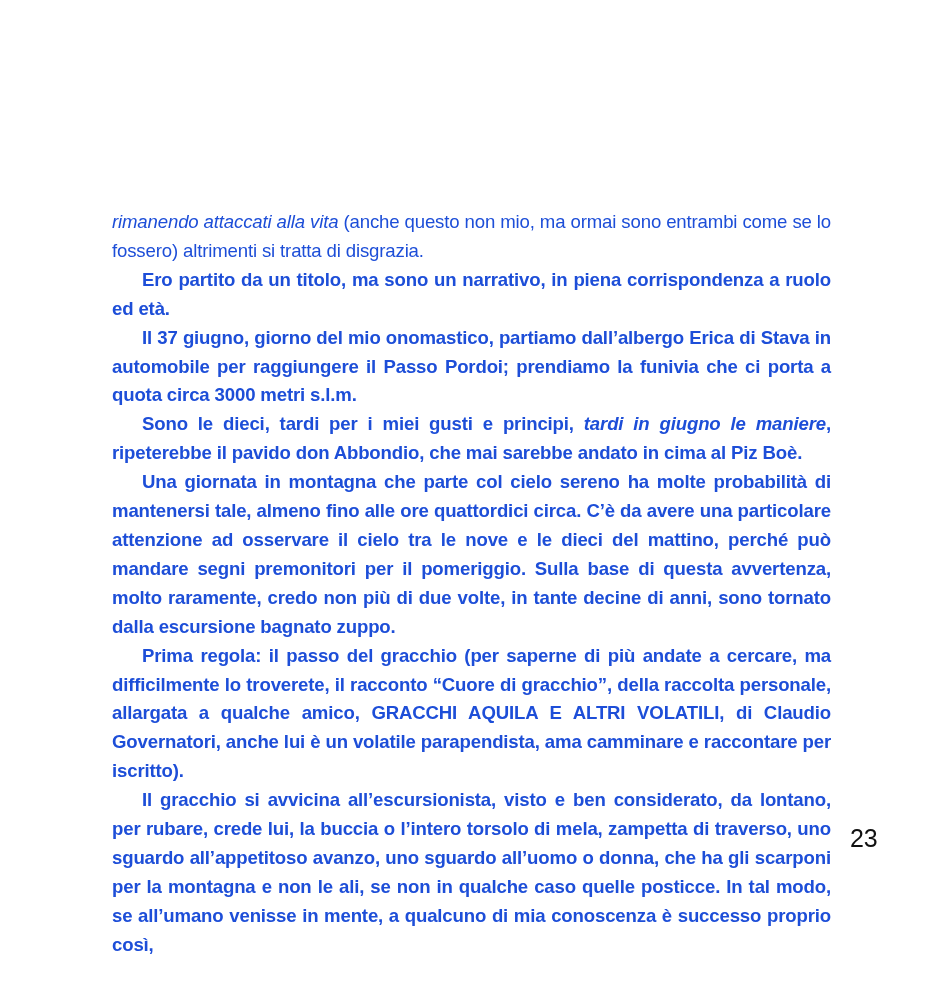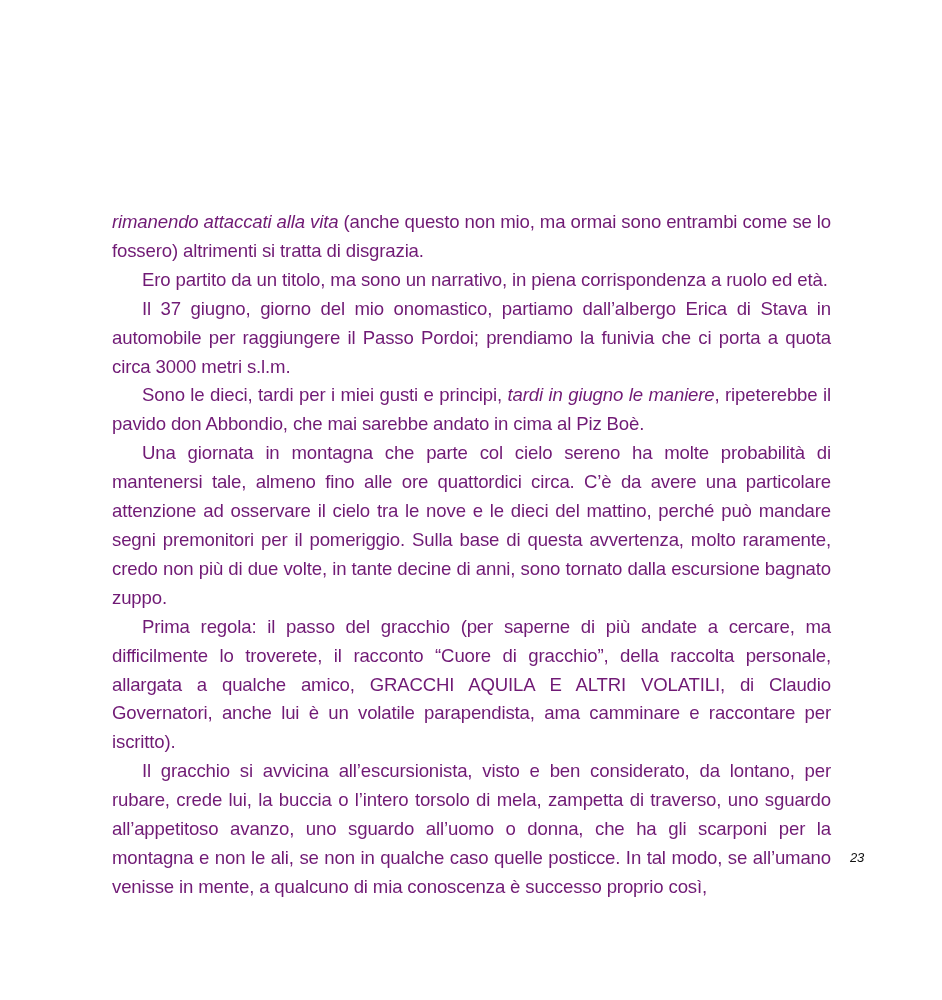--- a/index.html
+++ b/index.html
@@ -33,45 +33,45 @@
     width: 719px;
   }
 
   .para {
     margin: 0;
     text-align: justify;
     text-justify: inter-word;
     font-size: 18.6px;
     line-height: 28.9px;
     letter-spacing: -0.15px;
-    color: #701a75;
+    color: #1d4ed8;
     word-spacing: 0px;
     -moz-font-feature-settings: "kern";
     font-kerning: normal;
   }
 
   .para.indent {
     text-indent: 30px;
+    font-weight: bold;
   }
 
   .para em {
     font-style: italic;
   }
 
   
   .folio {
     position: absolute;
     left: 850px;
-    top: 844px;
-    font-size: 13px;
+    top: 824px;
+    font-size: 25px;
     line-height: 28.9px;
     color: #111111;
     letter-spacing: -0.15px;
     white-space: nowrap;
-    font-style: italic;
   }
 </style>
 </head>
 <body>
 
 <div class="page">
 
   <div class="text-block">
 
     <p class="para"><em>rimanendo attaccati alla vita</em><span> (anche questo non mio, ma ormai sono entrambi come se lo fossero) altrimenti si tratta di disgrazia.</span></p>

